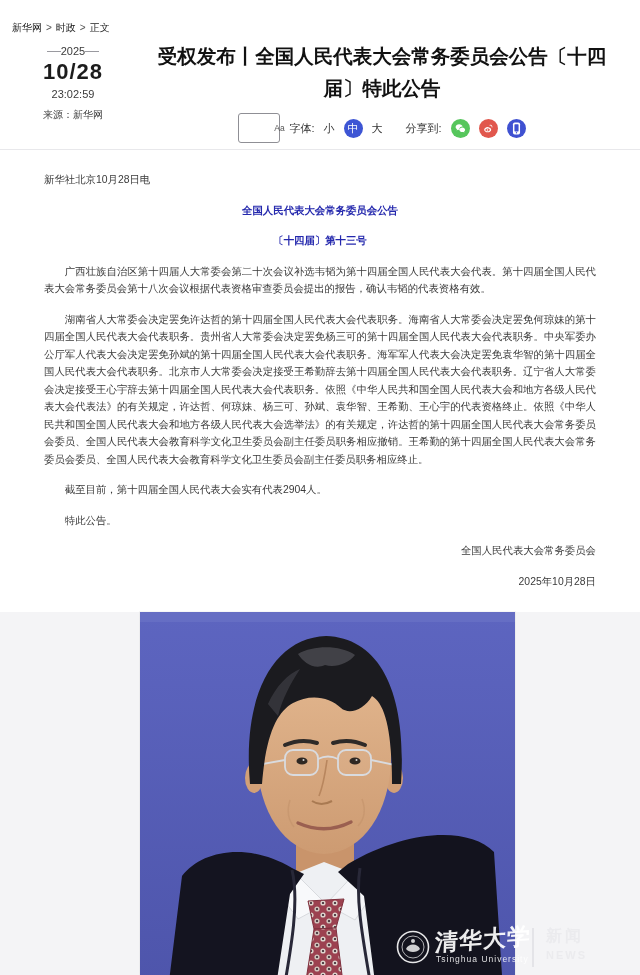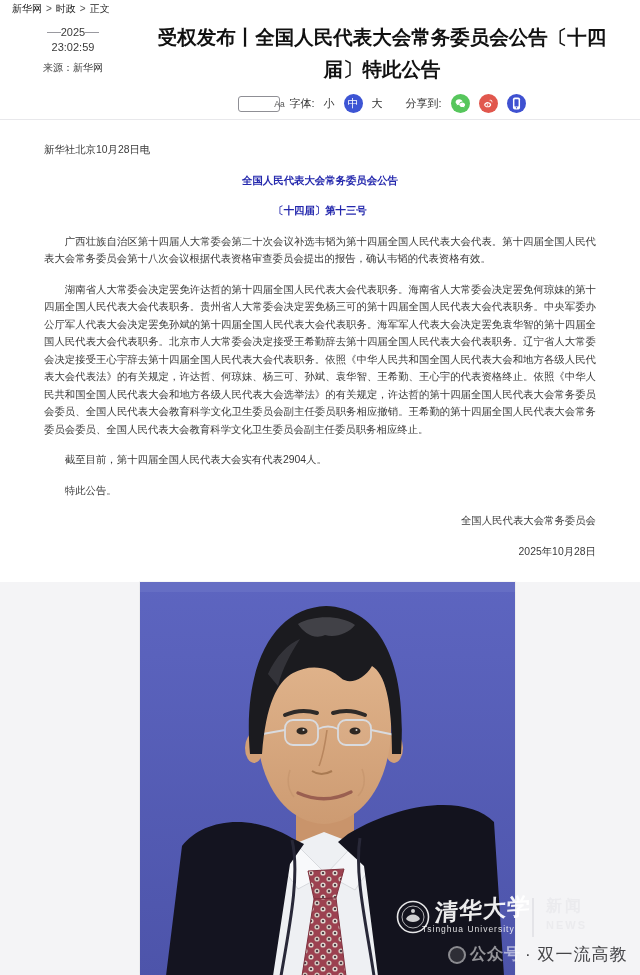--- a/index.html
+++ b/index.html
@@ -1,36 +1,36 @@
 <!DOCTYPE html>
 <html><head>
 <meta charset="utf-8">
 <style>
   * { margin:0; padding:0; box-sizing:border-box; }
   html,body { background:#fff; }
   body { font-family:"Liberation Sans", sans-serif; color:#333; }
   .page { position:relative; width:640px; height:975px; margin:0 auto; background:#fff; overflow:hidden; }
 
   
-  .breadcrumb { padding:2px 12px 4px; font-size:10px; color:#222; }
+  .breadcrumb { padding:21px 12px 4px; font-size:10px; color:#222; }
   .breadcrumb .crumb { cursor:pointer; }
   .breadcrumb .sep { color:#555; margin:0 4px; }
 
   
   .header { display:flex; padding:0 10px 6px 14px; border-bottom:1px solid #e8e8eb; }
   .date-block { width:118px; flex:0 0 118px; text-align:center; padding-top:6px; }
   .year-row { display:flex; align-items:center; justify-content:center; color:#3a3a3a; font-size:11px; }
   .year-row .dash { width:14px; height:1px; background:#9a9aa0; }
   .md { font-size:22px; font-weight:bold; color:#1c1c1c; letter-spacing:1px; margin-top:2px; }
   .time { font-size:11px; color:#3a3a3a; margin-top:3px; }
   .source { font-size:10px; color:#3f3f3f; margin-top:8px; white-space:nowrap; }
   .title-col { flex:1; padding:2px 6px 0 8px; }
   .page-title { font-size:19.5px; line-height:1.62; font-weight:bold; color:#111; text-align:center; }
   .controls { display:flex; align-items:center; justify-content:center; gap:9px; margin-top:9px; font-size:11px; color:#333; }
-  .aa-box { display:inline-flex; align-items:center; justify-content:center; width:17px; height:16px; border:1px solid #8f8f95; border-radius:3px; font-size:8.5px; color:#555;padding-left:40px; }
+  .aa-box { display:inline-flex; align-items:center; justify-content:center; width:17px; height:30px; border:1px solid #8f8f95; border-radius:3px; font-size:8.5px; color:#555;padding-left:40px; }
   .fs-btn { cursor:pointer; color:#333; }
   .fs-btn.selected { width:19px; height:19px; border-radius:50%; background:#3d55d4; color:#fff; display:inline-flex; align-items:center; justify-content:center; font-size:11px; }
   .share-label { margin-left:14px; }
   .share-icon { width:19px; height:19px; border-radius:50%; display:inline-flex; align-items:center; justify-content:center; cursor:pointer; }
   .share-icon svg { display:block; }
   .si-wechat { background:#56c65c; }
   .si-weibo { background:#e1574d; }
   .si-qq { background:#3f51d1; }
 
   
@@ -42,21 +42,21 @@
   .sig { text-align:right; text-indent:0; }
 
   
   .photo-section { position:relative; width:640px; height:399px; background:#f4f4f6; }
   .photo { position:absolute; left:140px; top:0; width:375px; height:394px; cursor:pointer; box-shadow:0 0 0 1px rgba(0,0,0,0.03); }
   .photo svg { display:block; }
 
   .tsinghua-mark { position:absolute; left:250px; top:312px; width:125px; height:48px; pointer-events:none; }
   .th-logo { position:absolute; left:6px; top:6px; }
   .th-cn { position:absolute; left:45px; top:0; font-size:23px; font-weight:bold; color:rgba(255,255,255,0.92); transform:rotate(-4deg) skewX(-6deg); letter-spacing:1px; white-space:nowrap; }
-  .th-en { position:absolute; left:32px; top:30px; font-size:8.5px; color:rgba(255,255,255,0.85); letter-spacing:1px; white-space:nowrap; }
+  .th-en { position:absolute; left:46px; top:30px; font-size:8.5px; color:rgba(255,255,255,0.85); letter-spacing:1px; white-space:nowrap; }
 
   .wm-divider { position:absolute; left:532px; top:316px; width:2px; height:39px; background:#e4e4e8; }
   .wm-news { position:absolute; left:546px; top:314px; color:#ebebee; text-align:left; }
   .wm-news .l1 { font-size:16px; font-weight:bold; letter-spacing:3px; }
   .wm-news .l2 { font-size:11px; font-weight:bold; letter-spacing:2px; margin-top:2px; }
 
   .wm-account { position:absolute; left:448px; top:361px; display:flex; align-items:center; gap:4px; white-space:nowrap; }
   .wm-acc-icon { width:18px; height:18px; border-radius:50%; background:rgba(70,70,75,0.55); border:2px solid rgba(255,255,255,0.45); }
   .wm-acc-ghost { font-size:16px; font-weight:bold; color:rgba(255,255,255,0.55); letter-spacing:1px; }
   .wm-acc-text { font-size:17px; color:#454548; letter-spacing:1px; }
@@ -70,20 +70,21 @@
     <span class="crumb">新华网</span><span class="sep">&gt;</span><span class="crumb">时政</span><span class="sep">&gt;</span><span class="crumb">正文</span>
   </div>
 
   <div class="header">
     <div class="date-block">
       <div class="year-row">
         <span class="dash"></span>
         <span>2025</span>
         <span class="dash"></span>
       </div>
+      <div class="md">10/28</div>
       <div class="time">23:02:59</div>
       <div class="source">来源：新华网</div>
     </div>
     <div class="title-col">
       <h1 class="page-title">受权发布丨全国人民代表大会常务委员会公告〔十四届〕特此公告</h1>
       <div class="controls">
         <span class="aa-box">Aa</span>
         <span>字体:</span>
         <span class="fs-btn">小</span>
         <span class="fs-btn selected">中</span>

